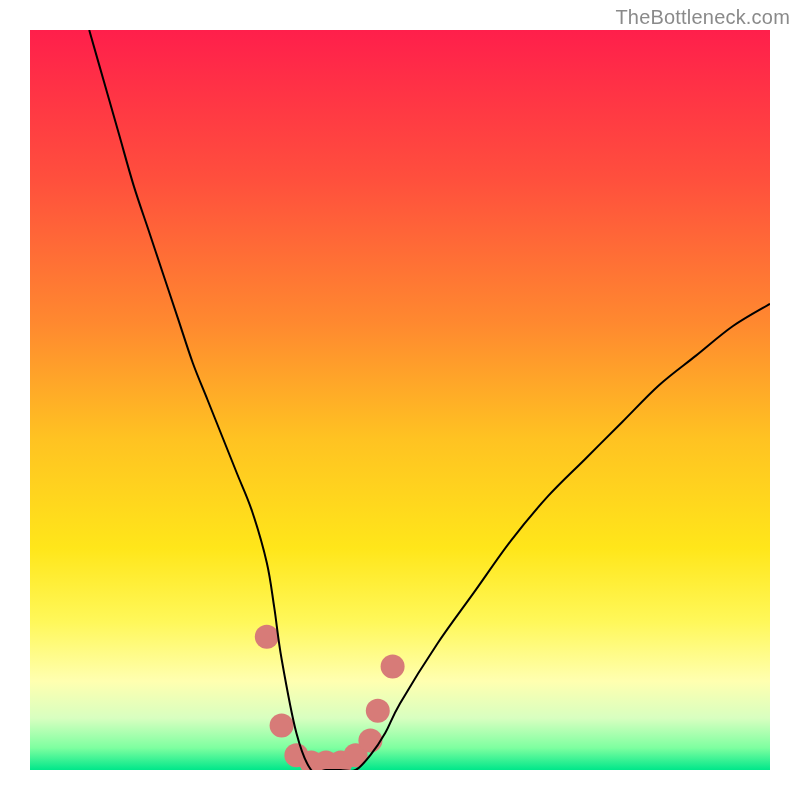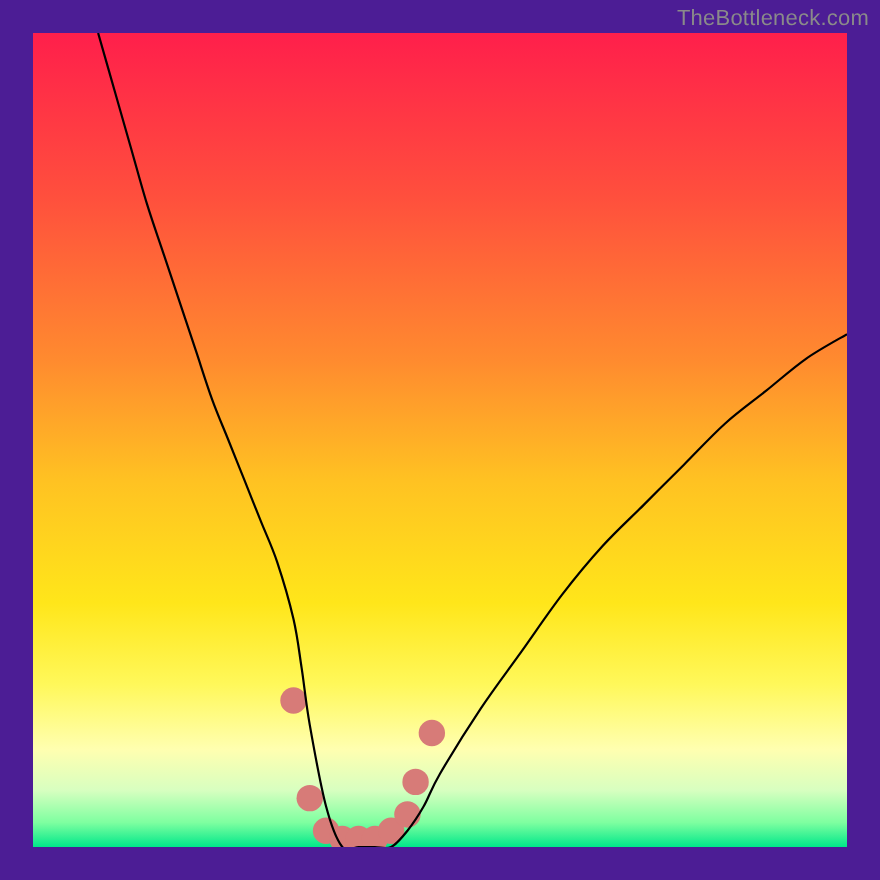--- a/index.html
+++ b/index.html
@@ -9,21 +9,21 @@
     height: 800px;
     background: #000;
     overflow: hidden;
   }
   .frame {
     position: absolute;
     top: 0;
     left: 0;
     width: 800px;
     height: 800px;
-    background: #4c1d95;
+    background: #ffffff;
   }
   .plot-area {
     position: absolute;
     top: 30px;
     left: 30px;
     width: 740px;
     height: 740px;
     overflow: hidden;
   }
   .gradient-bg {

